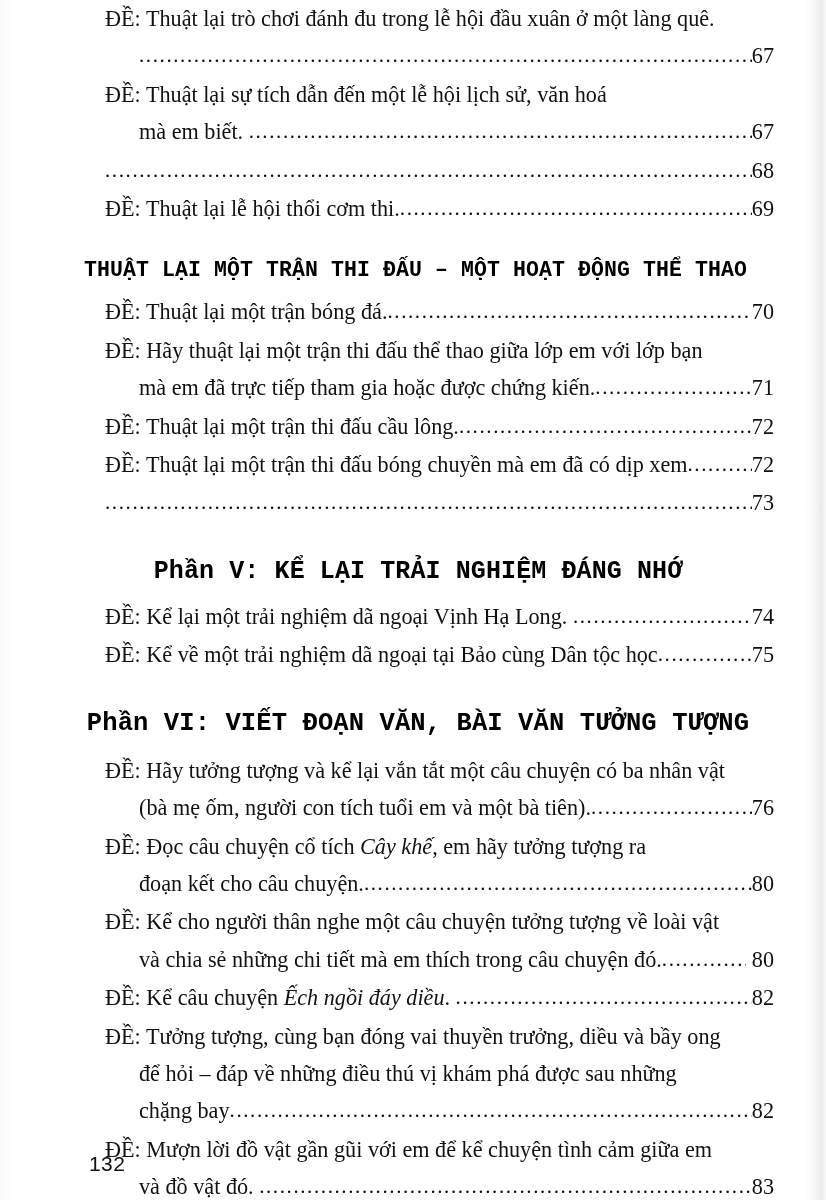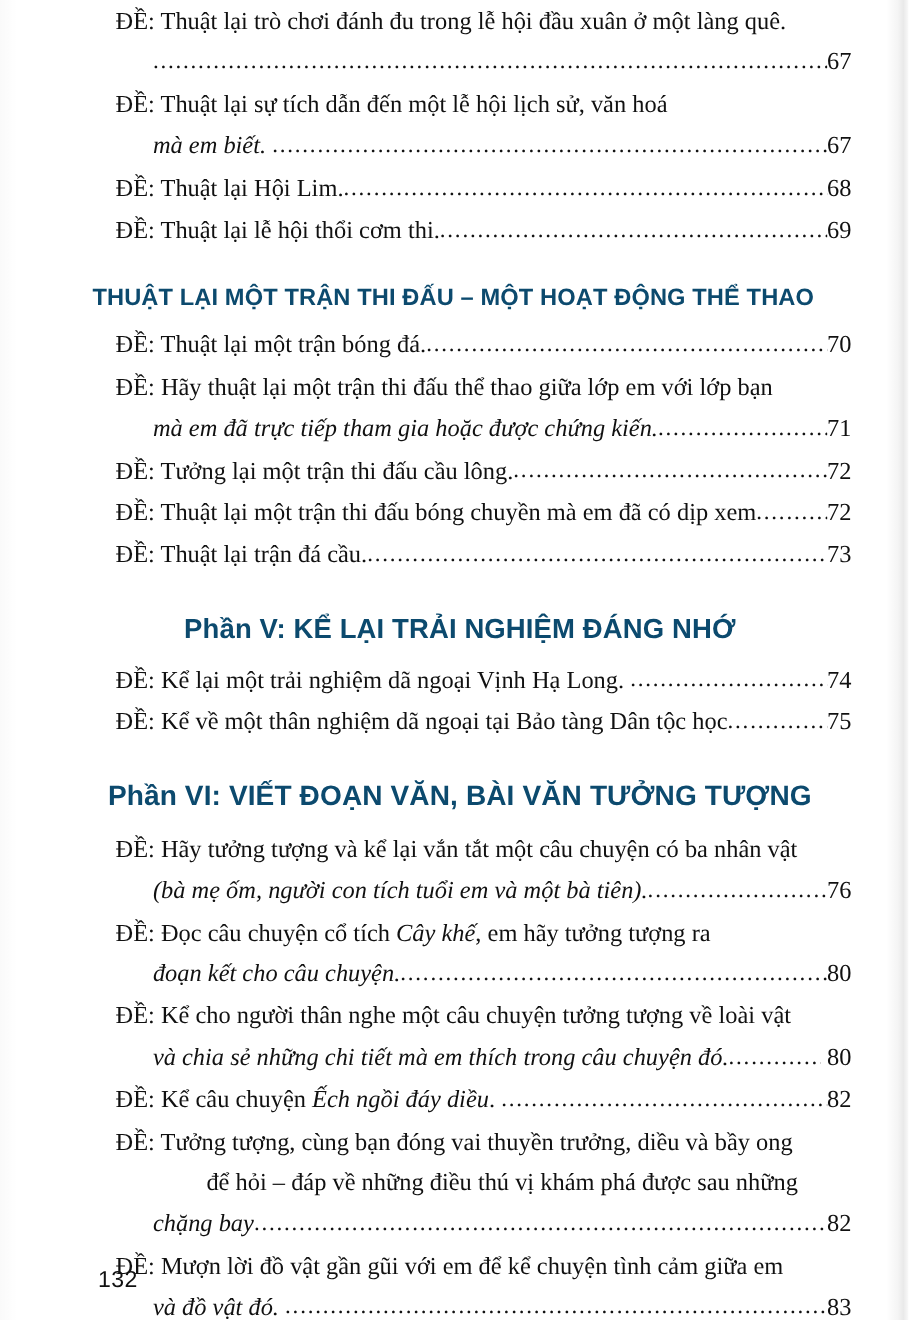--- a/index.html
+++ b/index.html
@@ -45,23 +45,23 @@
 
   .toc {
     position: absolute;
     left: 0;
     top: 0;
     width: 826px;
   }
 
   
   .section-heading {
-    font-family: Liberation Sans, sans-serif;
+    font-family: Liberation Mono, monospace;
     font-weight: bold;
-    color: #0c4a6e;
+    color: #000000;
     letter-spacing: 0.1px;
   }
   .heading-full {
     font-size: 21.5px;
     text-align: left;
     padding-left: 84px;
     padding-right: 20px;
     margin-top: 30px;
     margin-bottom: 11px;
     white-space: nowrap;
@@ -112,30 +112,28 @@
     color: #111;
   }
   .leader-row .lr-page {
     flex: 0 0 auto;
     padding-left: 0px;
     white-space: pre;
     text-align: left;
   }
   .leader-row.indent .lr-text {
     padding-left: 34px;
-    font-style: italic;
   }
 
   .plain-line {
     display: block;
     white-space: pre;
   }
   .plain-line.indent {
     padding-left: 34px;
-    text-align: center;
   }
 
   em.title-italic {
   }
 
   
   .folio {
     position: absolute;
     left: 89px;
     top: 1152px;
@@ -163,21 +161,20 @@
     <div class="entry">
       <div class="plain-line">ĐỀ: Thuật lại sự tích dẫn đến một lễ hội lịch sử, văn hoá</div>
       <div class="leader-row indent">
         <span class="lr-text">mà em biết. </span>
         <span class="lr-dots">.......................................................................................................................................................................................................</span>
         <span class="lr-page">67</span>
       </div>
     </div>
     <div class="entry">
       <div class="leader-row">
-        <span class="lr-text">ĐỀ: Thuật lại Hội Lim.</span>
         <span class="lr-dots">.......................................................................................................................................................................................................</span>
         <span class="lr-page">68</span>
       </div>
     </div>
     <div class="entry">
       <div class="leader-row">
         <span class="lr-text">ĐỀ: Thuật lại lễ hội thổi cơm thi.</span>
         <span class="lr-dots">.......................................................................................................................................................................................................</span>
         <span class="lr-page">69</span>
       </div>
@@ -193,50 +190,49 @@
     <div class="entry">
       <div class="plain-line">ĐỀ: Hãy thuật lại một trận thi đấu thể thao giữa lớp em với lớp bạn</div>
       <div class="leader-row indent">
         <span class="lr-text">mà em đã trực tiếp tham gia hoặc được chứng kiến.</span>
         <span class="lr-dots">.......................................................................................................................................................................................................</span>
         <span class="lr-page">71</span>
       </div>
     </div>
     <div class="entry">
       <div class="leader-row">
-        <span class="lr-text">ĐỀ: Tưởng lại một trận thi đấu cầu lông.</span>
+        <span class="lr-text">ĐỀ: Thuật lại một trận thi đấu cầu lông.</span>
         <span class="lr-dots">.......................................................................................................................................................................................................</span>
         <span class="lr-page">72</span>
       </div>
     </div>
     <div class="entry">
       <div class="leader-row">
         <span class="lr-text">ĐỀ: Thuật lại một trận thi đấu bóng chuyền mà em đã có dịp xem</span>
         <span class="lr-dots">.......................................................................................................................................................................................................</span>
         <span class="lr-page">72</span>
       </div>
     </div>
     <div class="entry">
       <div class="leader-row">
-        <span class="lr-text">ĐỀ: Thuật lại trận đá cầu.</span>
         <span class="lr-dots">.......................................................................................................................................................................................................</span>
         <span class="lr-page">73</span>
       </div>
     </div>
     <div class="section-heading heading-center">Phần V: KỂ LẠI TRẢI NGHIỆM ĐÁNG NHỚ</div>
     <div class="entry">
       <div class="leader-row">
         <span class="lr-text">ĐỀ: Kể lại một trải nghiệm dã ngoại Vịnh Hạ Long. </span>
         <span class="lr-dots">.......................................................................................................................................................................................................</span>
         <span class="lr-page">74</span>
       </div>
     </div>
     <div class="entry">
       <div class="leader-row">
-        <span class="lr-text">ĐỀ: Kể về một thân nghiệm dã ngoại tại Bảo tàng Dân tộc học</span>
+        <span class="lr-text">ĐỀ: Kể về một trải nghiệm dã ngoại tại Bảo cùng Dân tộc học</span>
         <span class="lr-dots">.......................................................................................................................................................................................................</span>
         <span class="lr-page">75</span>
       </div>
     </div>
     <div class="section-heading heading-center part6">Phần VI: VIẾT ĐOẠN VĂN, BÀI VĂN TƯỞNG TƯỢNG</div>
     <div class="entry">
       <div class="plain-line">ĐỀ: Hãy tưởng tượng và kể lại vắn tắt một câu chuyện có ba nhân vật</div>
       <div class="leader-row indent">
         <span class="lr-text">(bà mẹ ốm, người con tích tuổi em và một bà tiên).</span>
         <span class="lr-dots">.......................................................................................................................................................................................................</span>

